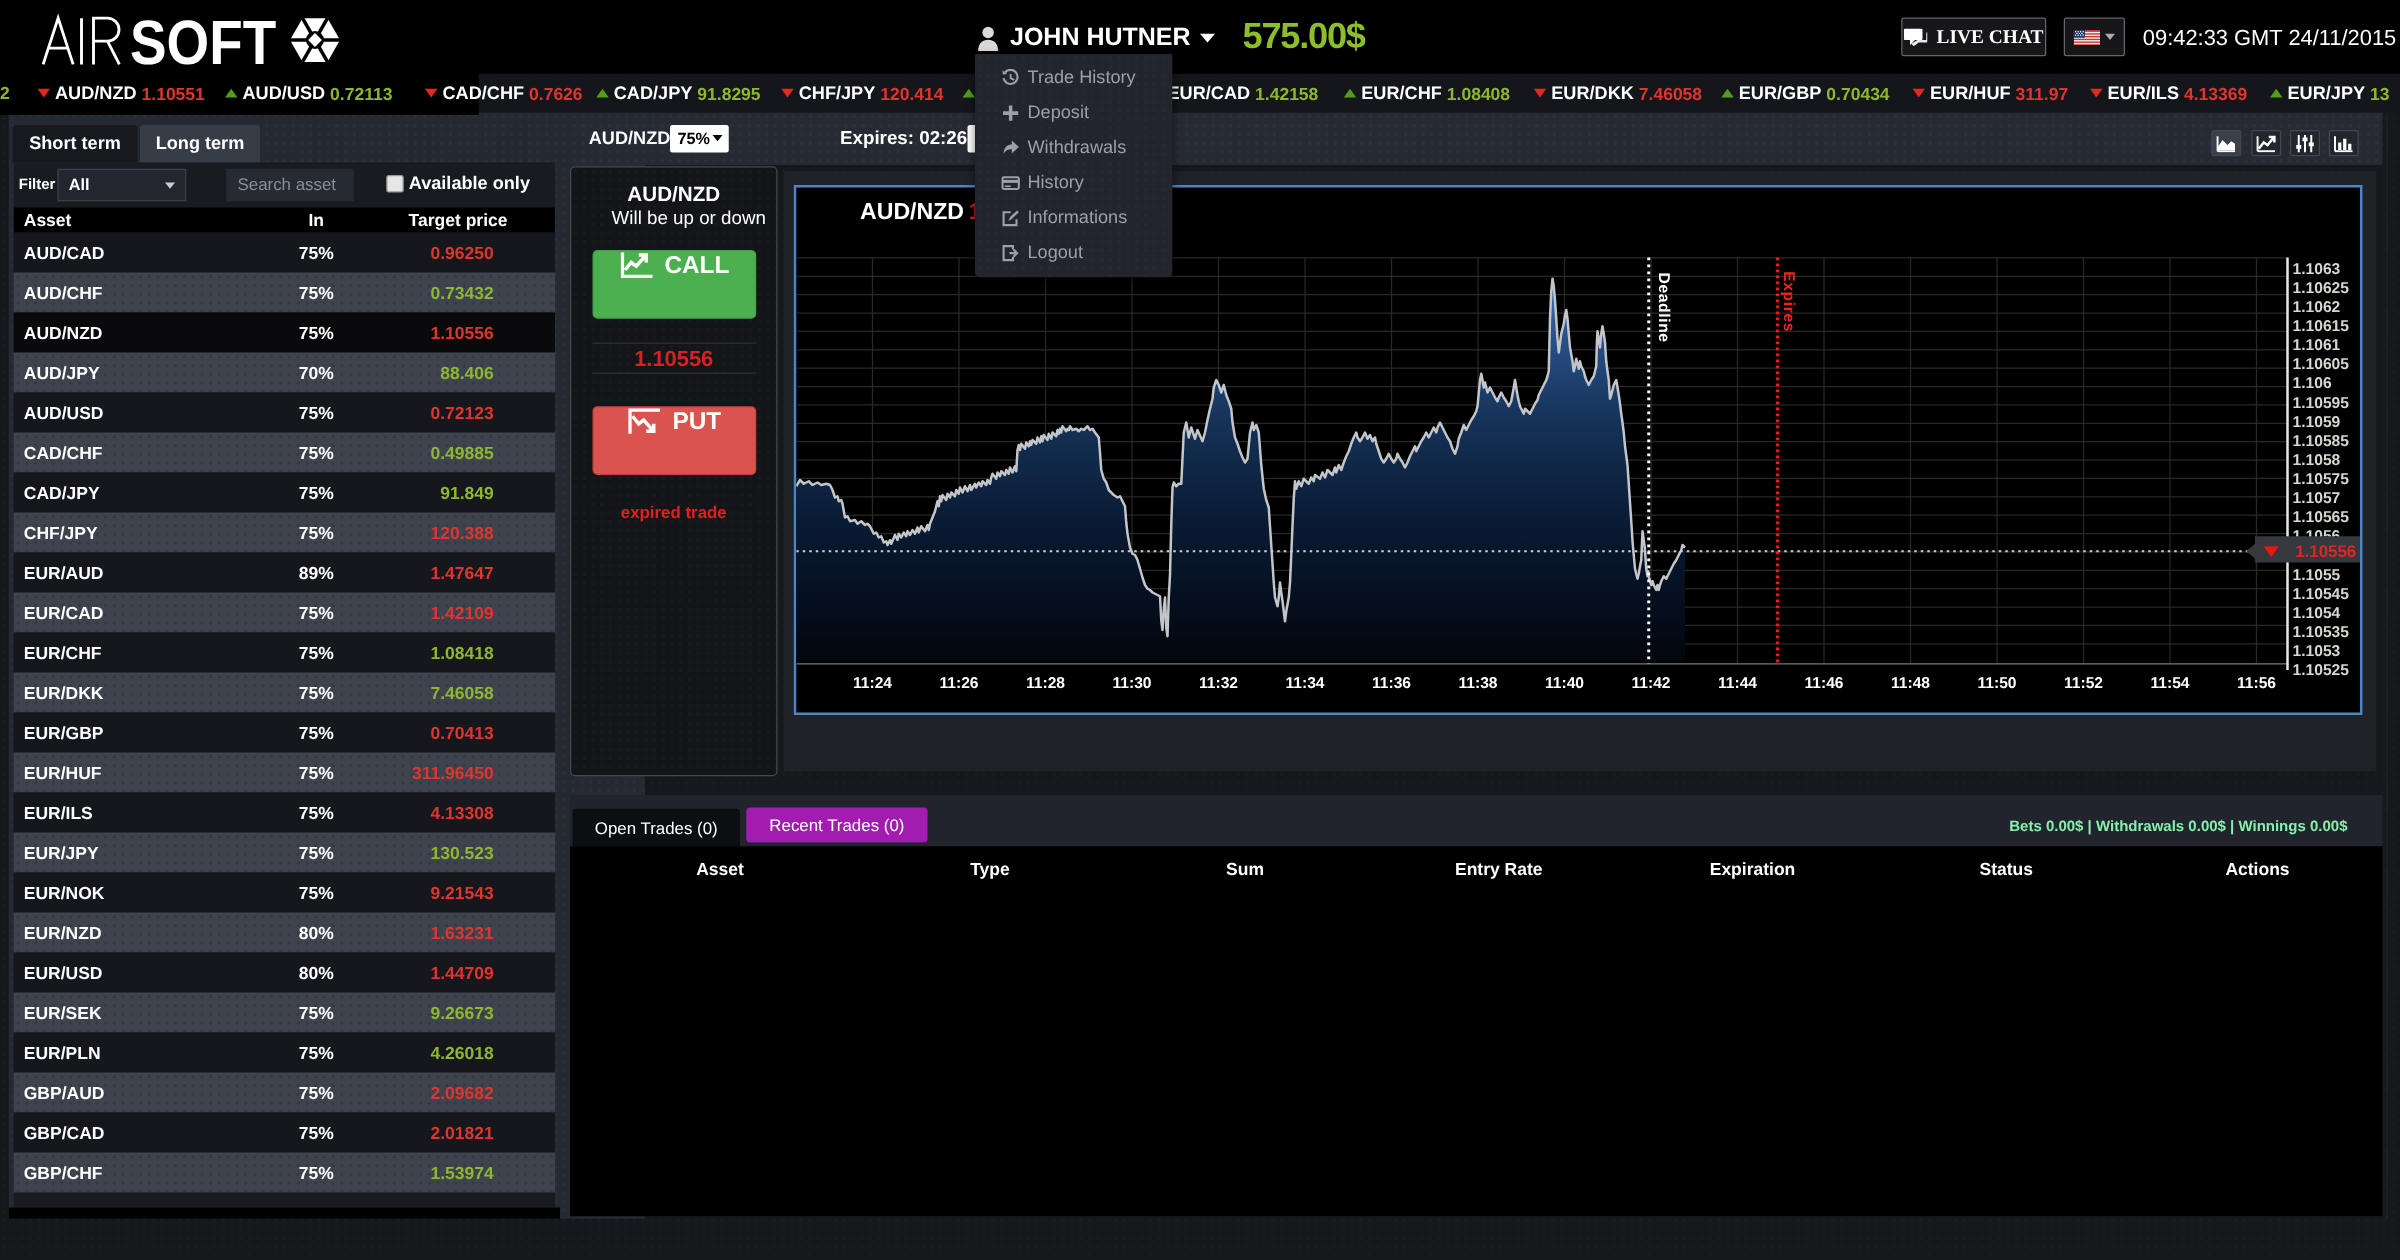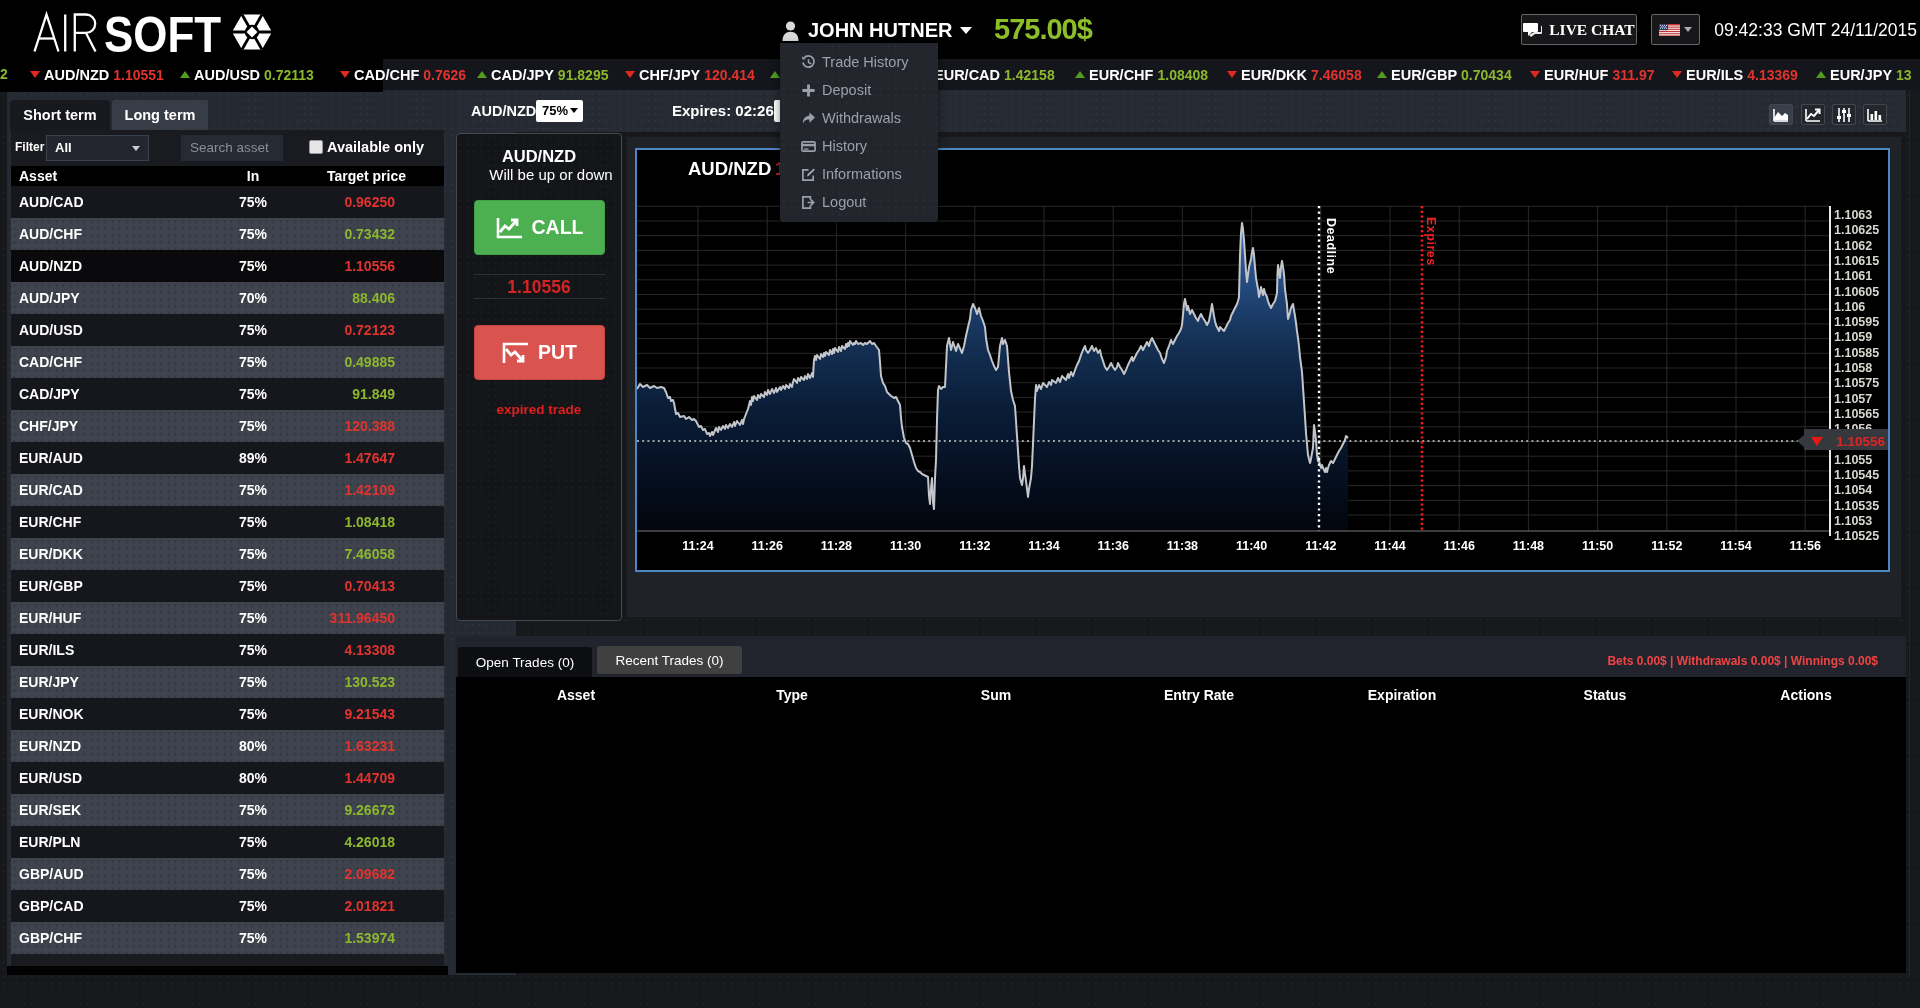--- a/index.html
+++ b/index.html
@@ -75,42 +75,42 @@
  display:flex;align-items:center;justify-content:center}
 #tb1{left:1313px;background:#3a4049}
 #tb2{left:1345px}
 #tb3{left:1376px}
 #tb4{left:1407px}
 
 #tcol{position:absolute;left:456px;top:133px;width:166px;height:488px;background:#141519;background-image:radial-gradient(rgba(255,255,255,0.025) 1px,transparent 1.2px);background-size:7px 7px;border:1px solid #45484e;
  border-radius:4px;z-index:2;text-align:center;color:#fff}
 #tcol .t1{position:absolute;top:147px;width:100%;font-size:16.5px;font-weight:bold;left:0}
 #tcol .t2{position:absolute;top:167px;width:100%;font-size:15px;left:12px}
-.bigbtn{position:absolute;left:17px;width:131px;height:55px;border-radius:4px;display:flex;align-items:center;
+.bigbtn{position:absolute;left:17px;width:131px;height:55px;border-radius:4px;display:flex;align-items:flex-start;
  justify-content:center;gap:9px;color:#fff;font-size:19.5px;font-weight:bold}
 #call{top:66px;background:#4cb050;border:1px solid #43a046}
 #put{top:191px;background:#d9534f;border:1px solid #c9443f}
 .hr{position:absolute;left:17px;width:131px;height:1px;background:#303034}
 #tcol .rate{position:absolute;top:143px;width:100%;left:0;color:#d32424;font-size:17.5px;font-weight:bold}
 #tcol .expd{position:absolute;top:268px;width:100%;left:0;color:#e01f1f;font-size:13.5px;font-weight:bold}
 
 #cframe{position:absolute;left:627px;top:137px;width:1274px;height:480px;background:#1f2227;z-index:1}
 #cplot{position:absolute;left:635px;top:148px;width:1255px;height:424px;border:2px solid #4d86c4;background:#000;z-index:2}
 #chart{position:absolute;left:0;top:0}
 .plab text{font-size:12.5px;font-weight:bold}
 .tlab text{font-size:12.5px;font-weight:bold}
 .vlab{font-size:12.5px;font-weight:bold;letter-spacing:0.5px}
 
 #bot{position:absolute;left:456px;top:636px;width:1450px;height:337px;background:#21242c;z-index:2}
 #btabs{position:absolute;left:0;top:0;width:1450px;height:41px}
 #btab1{position:absolute;left:2px;top:11px;width:134px;height:30px;background:#0d0e11;border-radius:3px 3px 0 0;
  color:#fff;font-size:13.5px;display:flex;align-items:center;justify-content:center}
-#btab2{position:absolute;left:141px;top:10px;width:145px;height:28px;background:#404040;border-radius:3px;
+#btab2{position:absolute;left:141px;top:10px;width:145px;height:28px;background:#a21caf;border-radius:3px;
  color:#fff;font-size:13.5px;display:flex;align-items:center;justify-content:center}
-#bets{position:absolute;right:28px;top:18px;color:#ef4444;font-size:12px;font-weight:bold}
+#bets{position:absolute;right:28px;top:18px;color:#86efac;font-size:12px;font-weight:bold}
 #btable{position:absolute;left:0;top:41px;width:1450px;height:296px;background:#000}
 .bh{position:absolute;top:10px;color:#fff;font-size:14px;font-weight:bold;transform:translateX(-50%)}
 
 #menu{position:absolute;left:780px;top:43px;width:158px;height:179px;background:#22252c;background-image:radial-gradient(rgba(255,255,255,0.025) 1px,transparent 1.2px);background-size:7px 7px;border-radius:0 0 4px 4px;
  z-index:20;box-shadow:0 3px 8px rgba(0,0,0,0.5)}
 .mitem{position:absolute;left:0;width:158px;height:28px;color:#9aa1a9;font-size:14.5px;display:flex;align-items:center;transform:translateY(-14px)}
 .mic{width:15px;height:15px;margin-left:21px;margin-right:6px;flex:none}
 
 #seam{position:absolute;left:1909px;top:90px;width:1px;height:885px;background:#26262a;z-index:1}
 </style></head>

